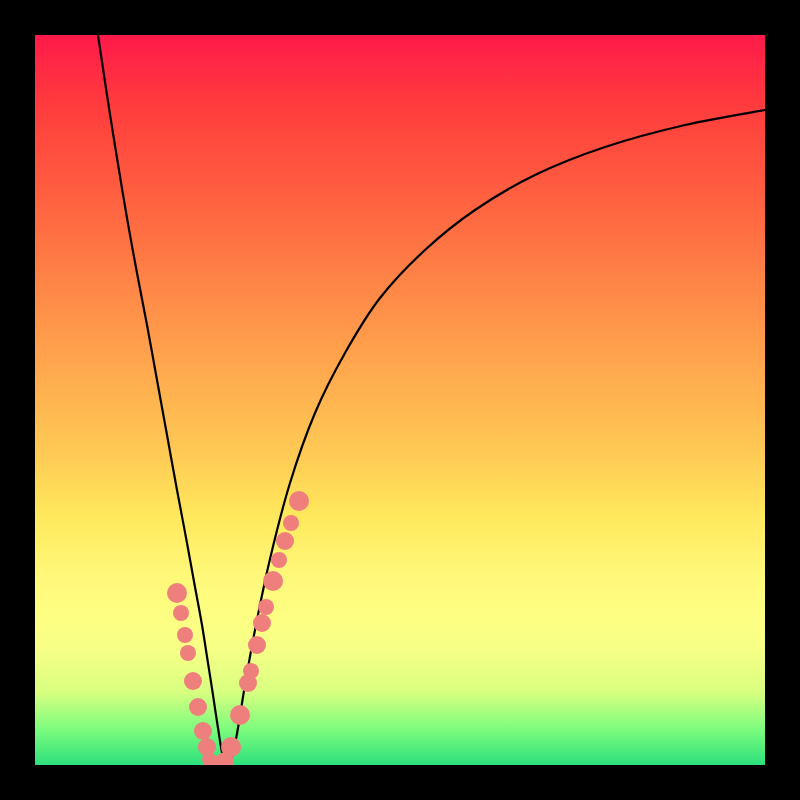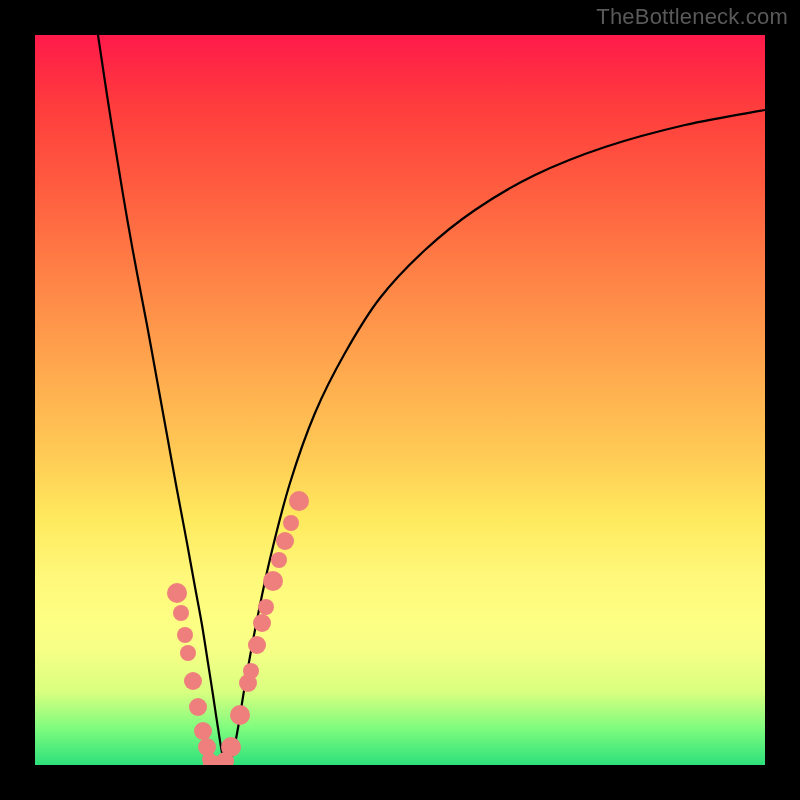--- a/index.html
+++ b/index.html
@@ -94,14 +94,13 @@
           <circle cx="227" cy="588" r="9" class="pt"></circle>
           <circle cx="231" cy="572" r="8" class="pt"></circle>
           <circle cx="238" cy="546" r="10" class="pt"></circle>
           <circle cx="244" cy="525" r="8" class="pt"></circle>
           <circle cx="250" cy="506" r="9" class="pt"></circle>
           <circle cx="256" cy="488" r="8" class="pt"></circle>
           <circle cx="264" cy="466" r="10" class="pt"></circle>
         </g>
     </svg>
   </div>
-  <div class="watermark">TheBottleneck.com</div>
 </div>
 
 </body></html>

